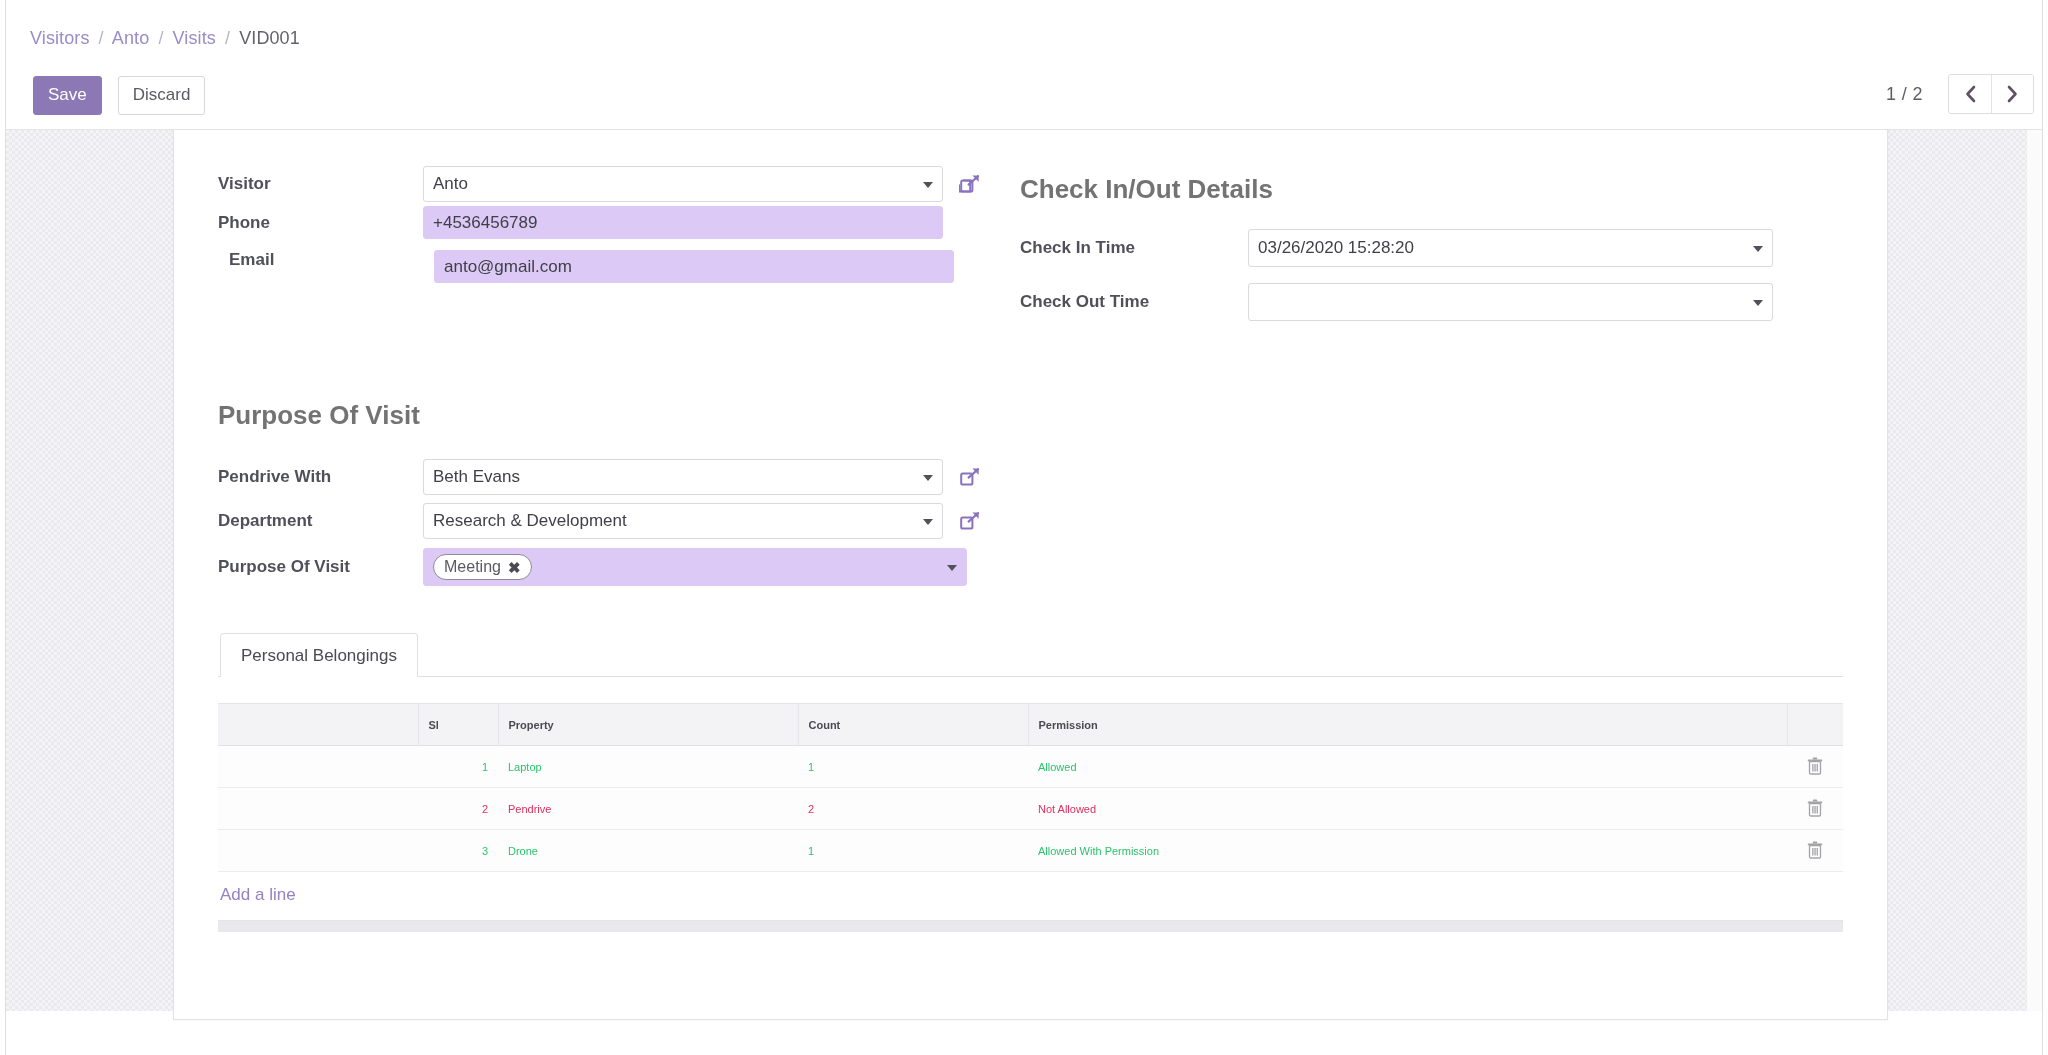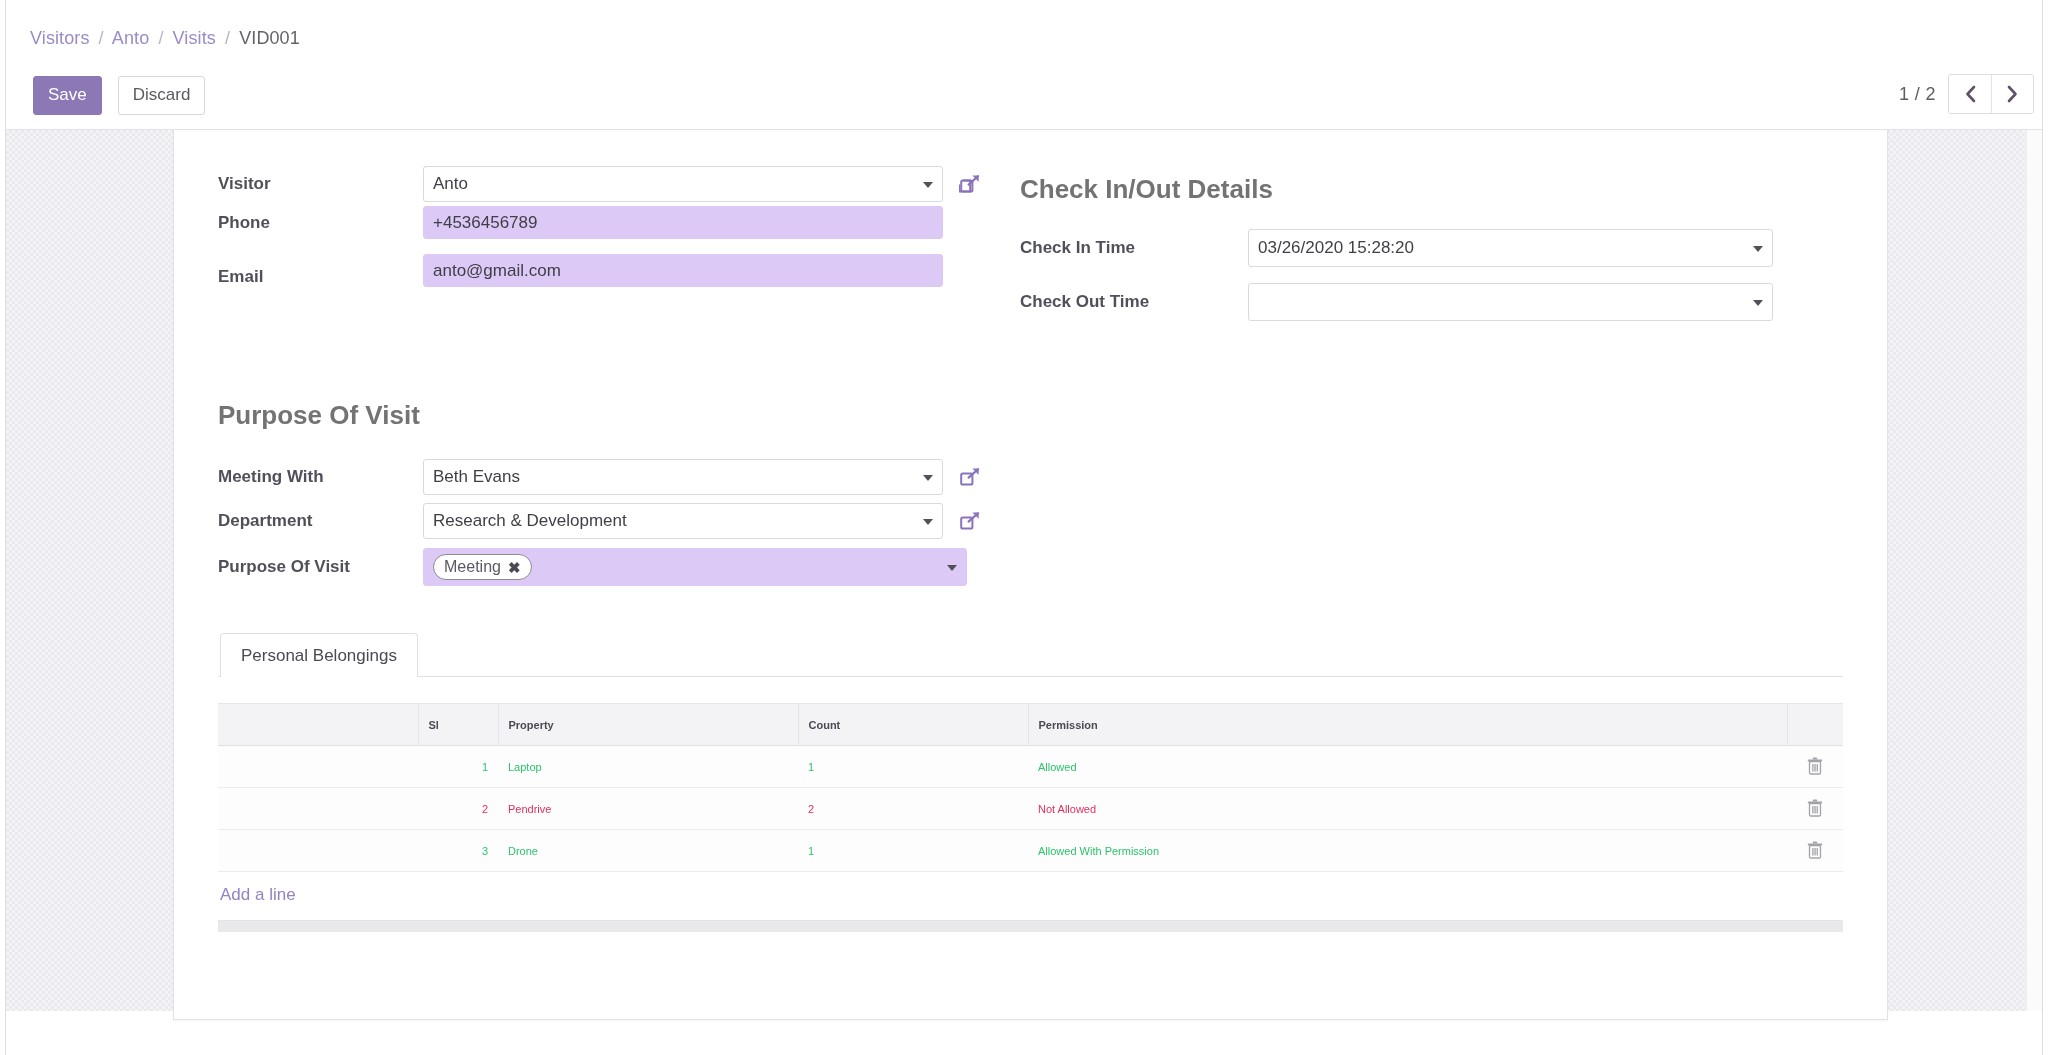--- a/index.html
+++ b/index.html
@@ -75,21 +75,21 @@
     background: #ffffff;
     border: 1px solid #d7d7dc;
     color: #5a5a63;
   }
 
   .pager {
     position: absolute;
     right: 8px; top: 74px;
     display: flex;
     align-items: center;
-    gap: 12px;
+    gap: 25px;
   }
   .pager-count {
     font-size: 18px;
     color: #5d5d66;
     letter-spacing: .4px;
     white-space: nowrap;
   }
   .pager-btns {
     display: flex;
     border: 1px solid #dcdce1;
@@ -389,21 +389,21 @@
 
           <div style="display:flex;align-items:center;height:37px;">
             <div class="flabel" style="width:205px;">Phone</div>
             <div class="fieldbox">
               <div class="ctrl readonly-hl no-caret" style="width:520px;height:33px;">
                 <span>+4536456789</span>
               </div>
             </div>
           </div>
 
-          <div style="display:flex;align-items:flex-end;height:37px;margin-top:9px;">
+          <div style="display:flex;align-items:flex-start;height:37px;margin-top:9px;margin-left:11px;">
             <div class="flabel" style="width:205px;">Email</div>
             <div class="fieldbox">
               <div class="ctrl readonly-hl no-caret" style="width:520px;height:33px;">
                 <span>anto@gmail.com</span>
               </div>
             </div>
           </div>
         </div>
 
         <div style="margin-left:12px;padding-top:10px;">
@@ -424,21 +424,21 @@
               <span class="caret"></span>
             </div>
           </div>
         </div>
       </div>
 
       <div style="margin-top:76px;">
         <div class="section-title" style="margin-bottom:27px;">Purpose Of Visit</div>
 
         <div style="display:flex;align-items:center;height:40px;">
-          <div class="flabel" style="width:205px;">Meeting With</div>
+          <div class="flabel" style="width:205px;">Pendrive With</div>
           <div class="fieldbox">
             <div class="ctrl" style="width:520px;">
               <span>Beth Evans</span>
               <span class="caret"></span>
             </div>
             <span class="extlink">
               <svg width="22" height="22" viewBox="0 0 22 22">
                 <rect x="2.2" y="7.4" width="11.2" height="11.2" rx="1.6" fill="none" stroke="#8a72bd" stroke-width="2"></rect>
                 <path d="M9.6 11.6 L19 3.2" fill="none" stroke="#8a72bd" stroke-width="2.2" stroke-linecap="round"></path>
                 <path d="M13.4 2.6 H19.6 V8.8 Z" fill="#8a72bd"></path>

